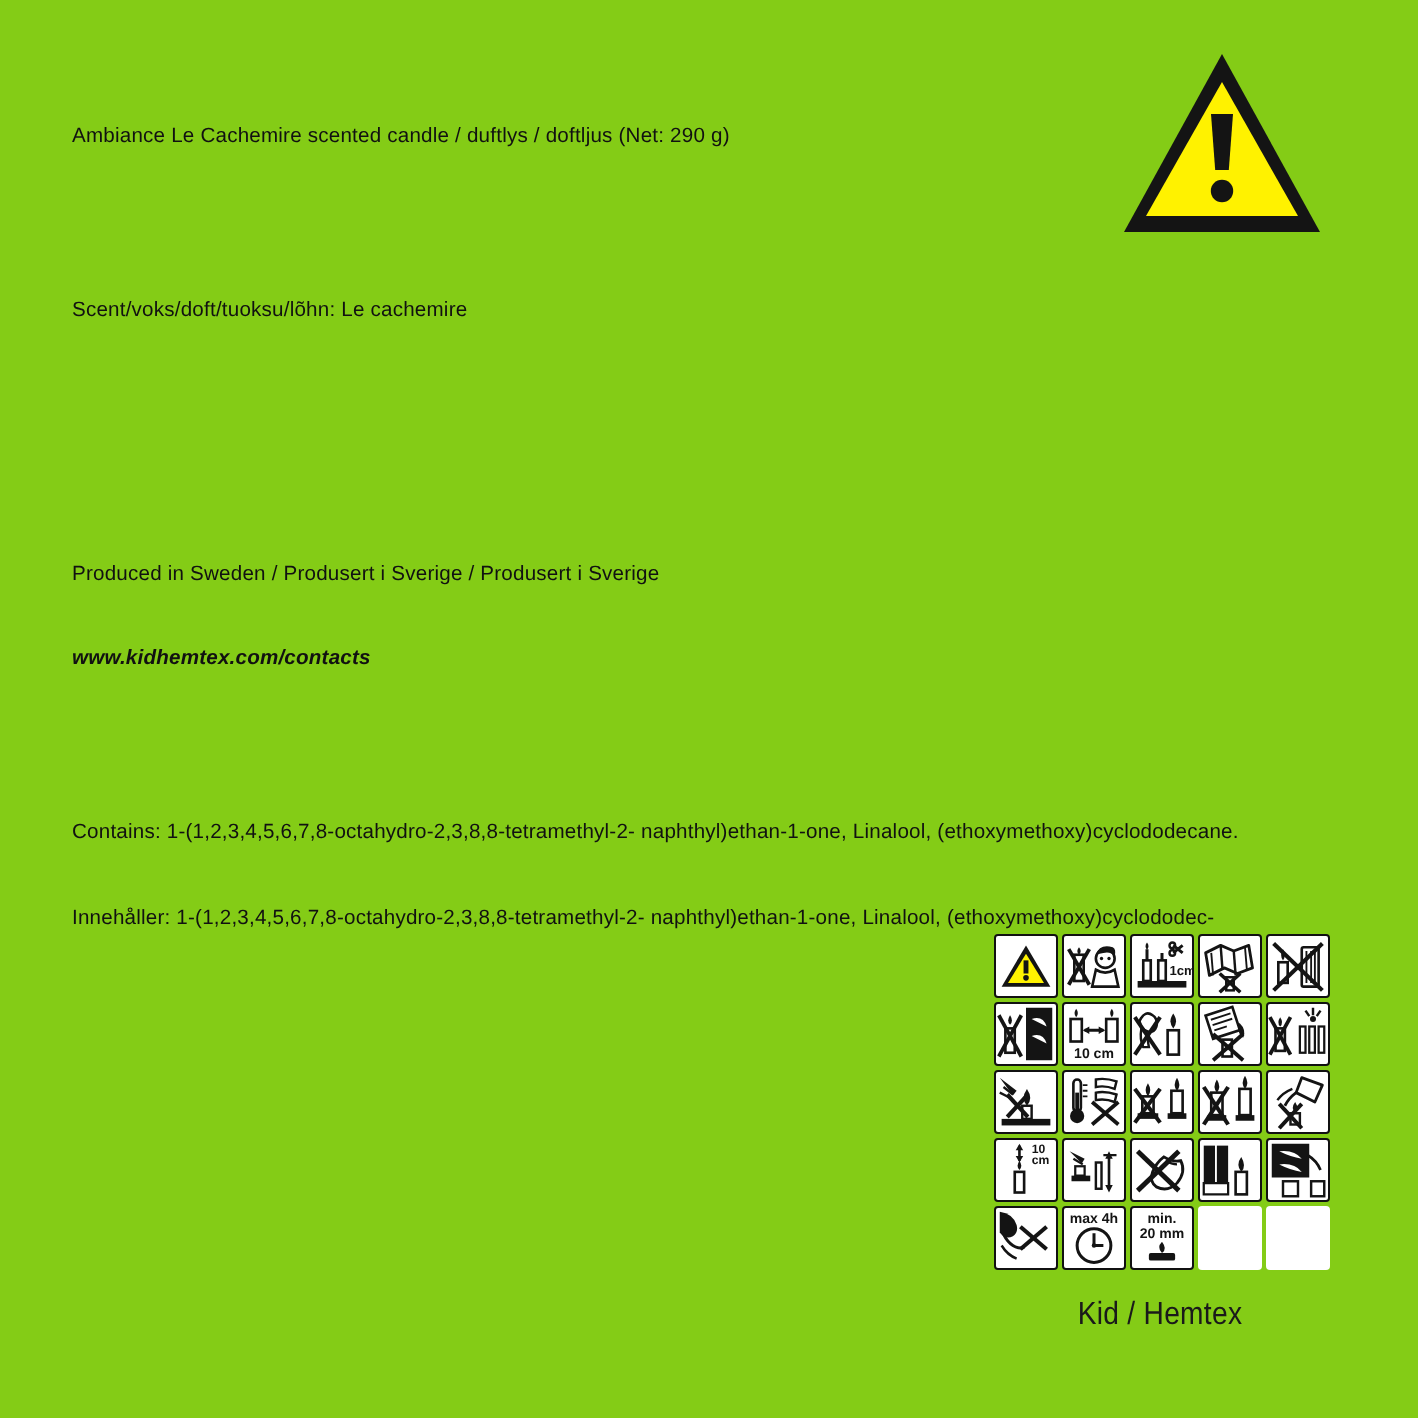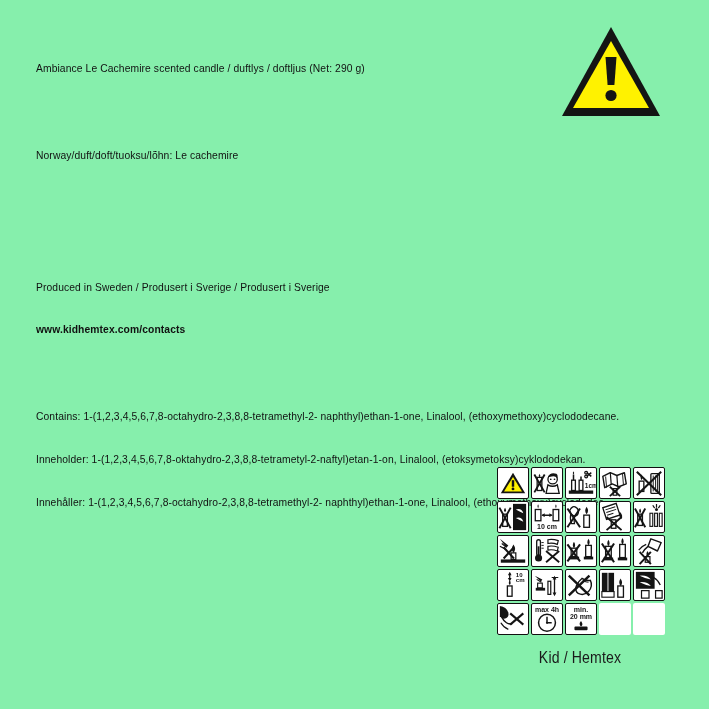--- a/index.html
+++ b/index.html
@@ -14,21 +14,21 @@
     position: relative;
     overflow: hidden;
     font-family: "Liberation Sans", sans-serif;
     color: #111111;
     -webkit-font-smoothing: antialiased;
   }
 
   .label-sheet {
     position: absolute;
     inset: 0;
-    background: #86efac;
+    background: #84cc16;
   }
 
   
   .text-col {
     position: absolute;
     left: 36px;
     top: 34px;
     width: 652px;
   }
 
@@ -36,21 +36,21 @@
     margin: 0 0 0 0;
     font-size: 10.3px;
     line-height: 14.2px;
     color: #111111;
     letter-spacing: 0.01em;
     white-space: pre-wrap;
   }
   .blk + .blk { margin-top: 14px; }
 
   .blk .ln { display: block; }
-  .blk .ln.bold { font-weight: bold; }
+  .blk .ln.bold { font-weight: bold; font-style: italic; }
   .gap-md { margin-top: 16px !important; }
 
   
   .ghs-triangle {
     position: absolute;
     left: 559px;
     top: 24px;
     width: 104px;
     height: 96px;
   }
@@ -109,34 +109,33 @@
     </svg>
   </div>
 
   <div class="text-col">
 
     <p class="blk">
       <span class="ln">Ambiance Le Cachemire scented candle / duftlys / doftljus (Net: 290 g)</span>
     </p>
 
     <p class="blk gap-md">
-      <span class="ln">Norway/duft/doft/tuoksu/lõhn: Le cachemire</span>
+      <span class="ln">Scent/voks/doft/tuoksu/lõhn: Le cachemire</span>
     </p>
 
     <p class="blk gap-md">
     </p>
 
     <p class="blk gap-md">
       <span class="ln">Produced in Sweden / Produsert i Sverige / Produsert i Sverige</span>
       <span class="ln bold">www.kidhemtex.com/contacts</span>
     </p>
 
     <p class="blk gap-md">
       <span class="ln">Contains: 1-(1,2,3,4,5,6,7,8-octahydro-2,3,8,8-tetramethyl-2- naphthyl)ethan-1-one, Linalool, (ethoxymethoxy)cyclododecane.</span>
-      <span class="ln">Inneholder: 1-(1,2,3,4,5,6,7,8-oktahydro-2,3,8,8-tetrametyl-2-naftyl)etan-1-on, Linalool, (etoksymetoksy)cyklododekan.</span>
       <span class="ln">Innehåller: 1-(1,2,3,4,5,6,7,8-octahydro-2,3,8,8-tetramethyl-2- naphthyl)ethan-1-one, Linalool, (ethoxymethoxy)cyclododec-</span>
       
     </p>
 
   </div>
 
   <div class="picto-grid">
 
     <div class="picto">
       <svg viewBox="0 0 32 32">

